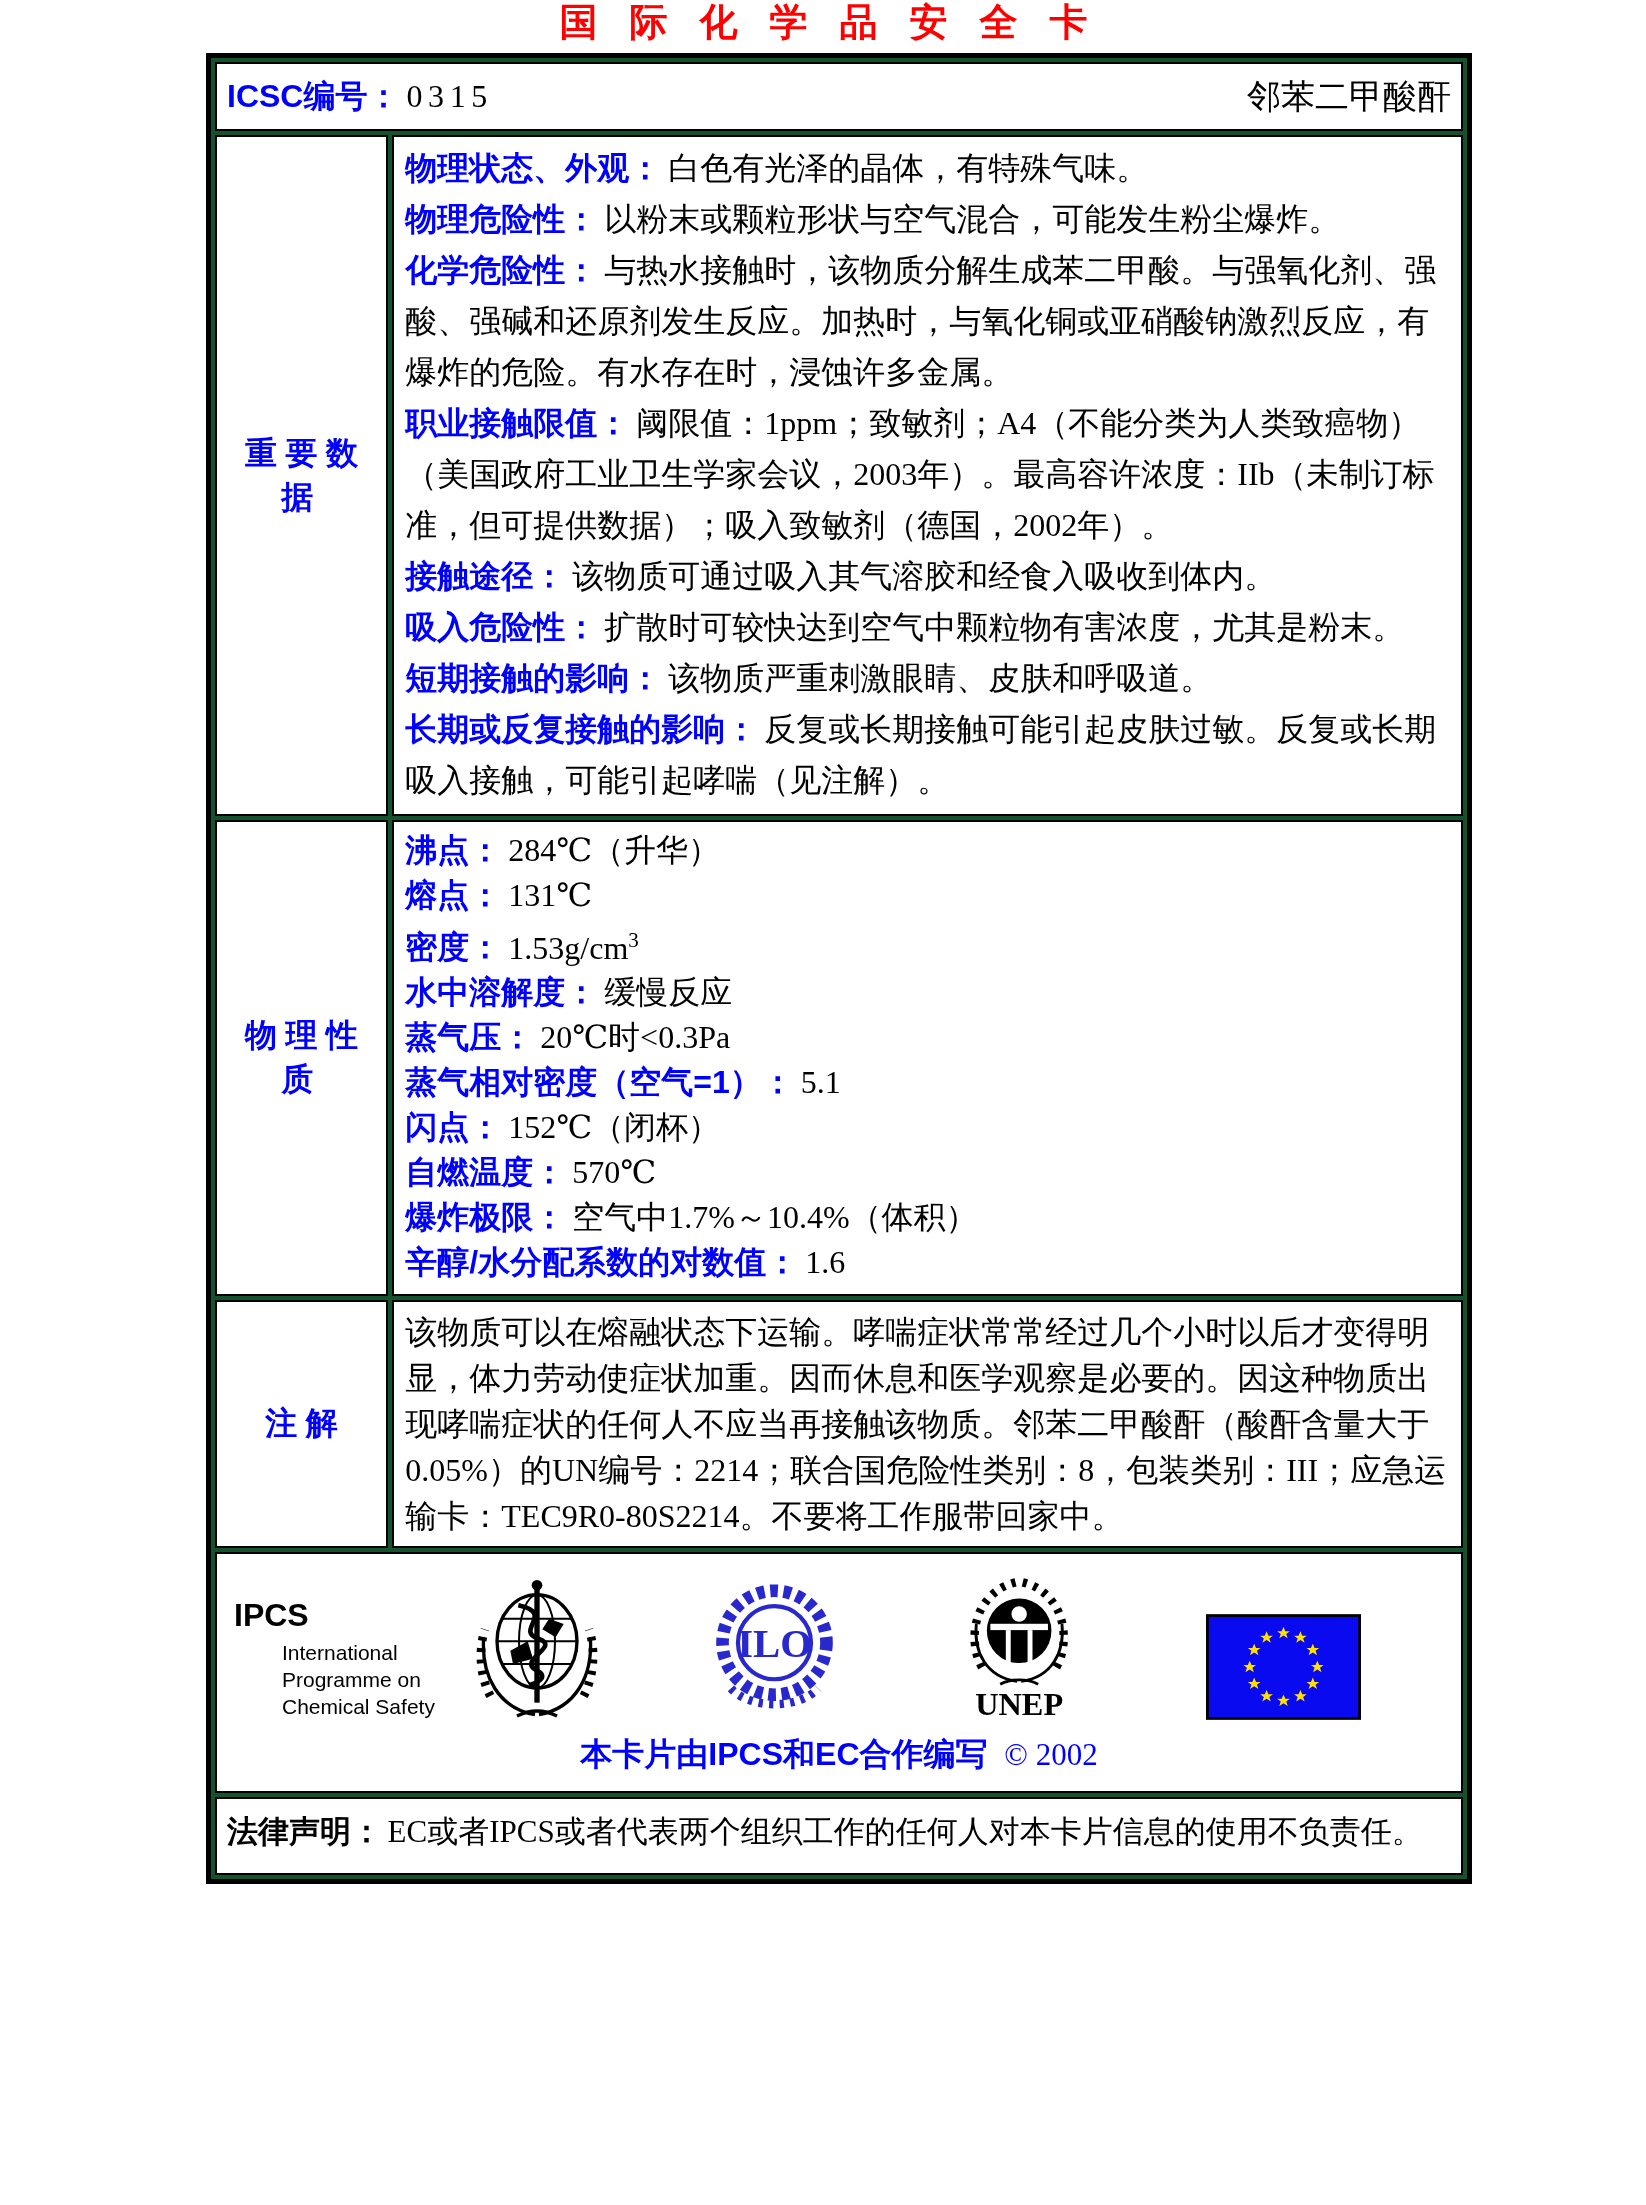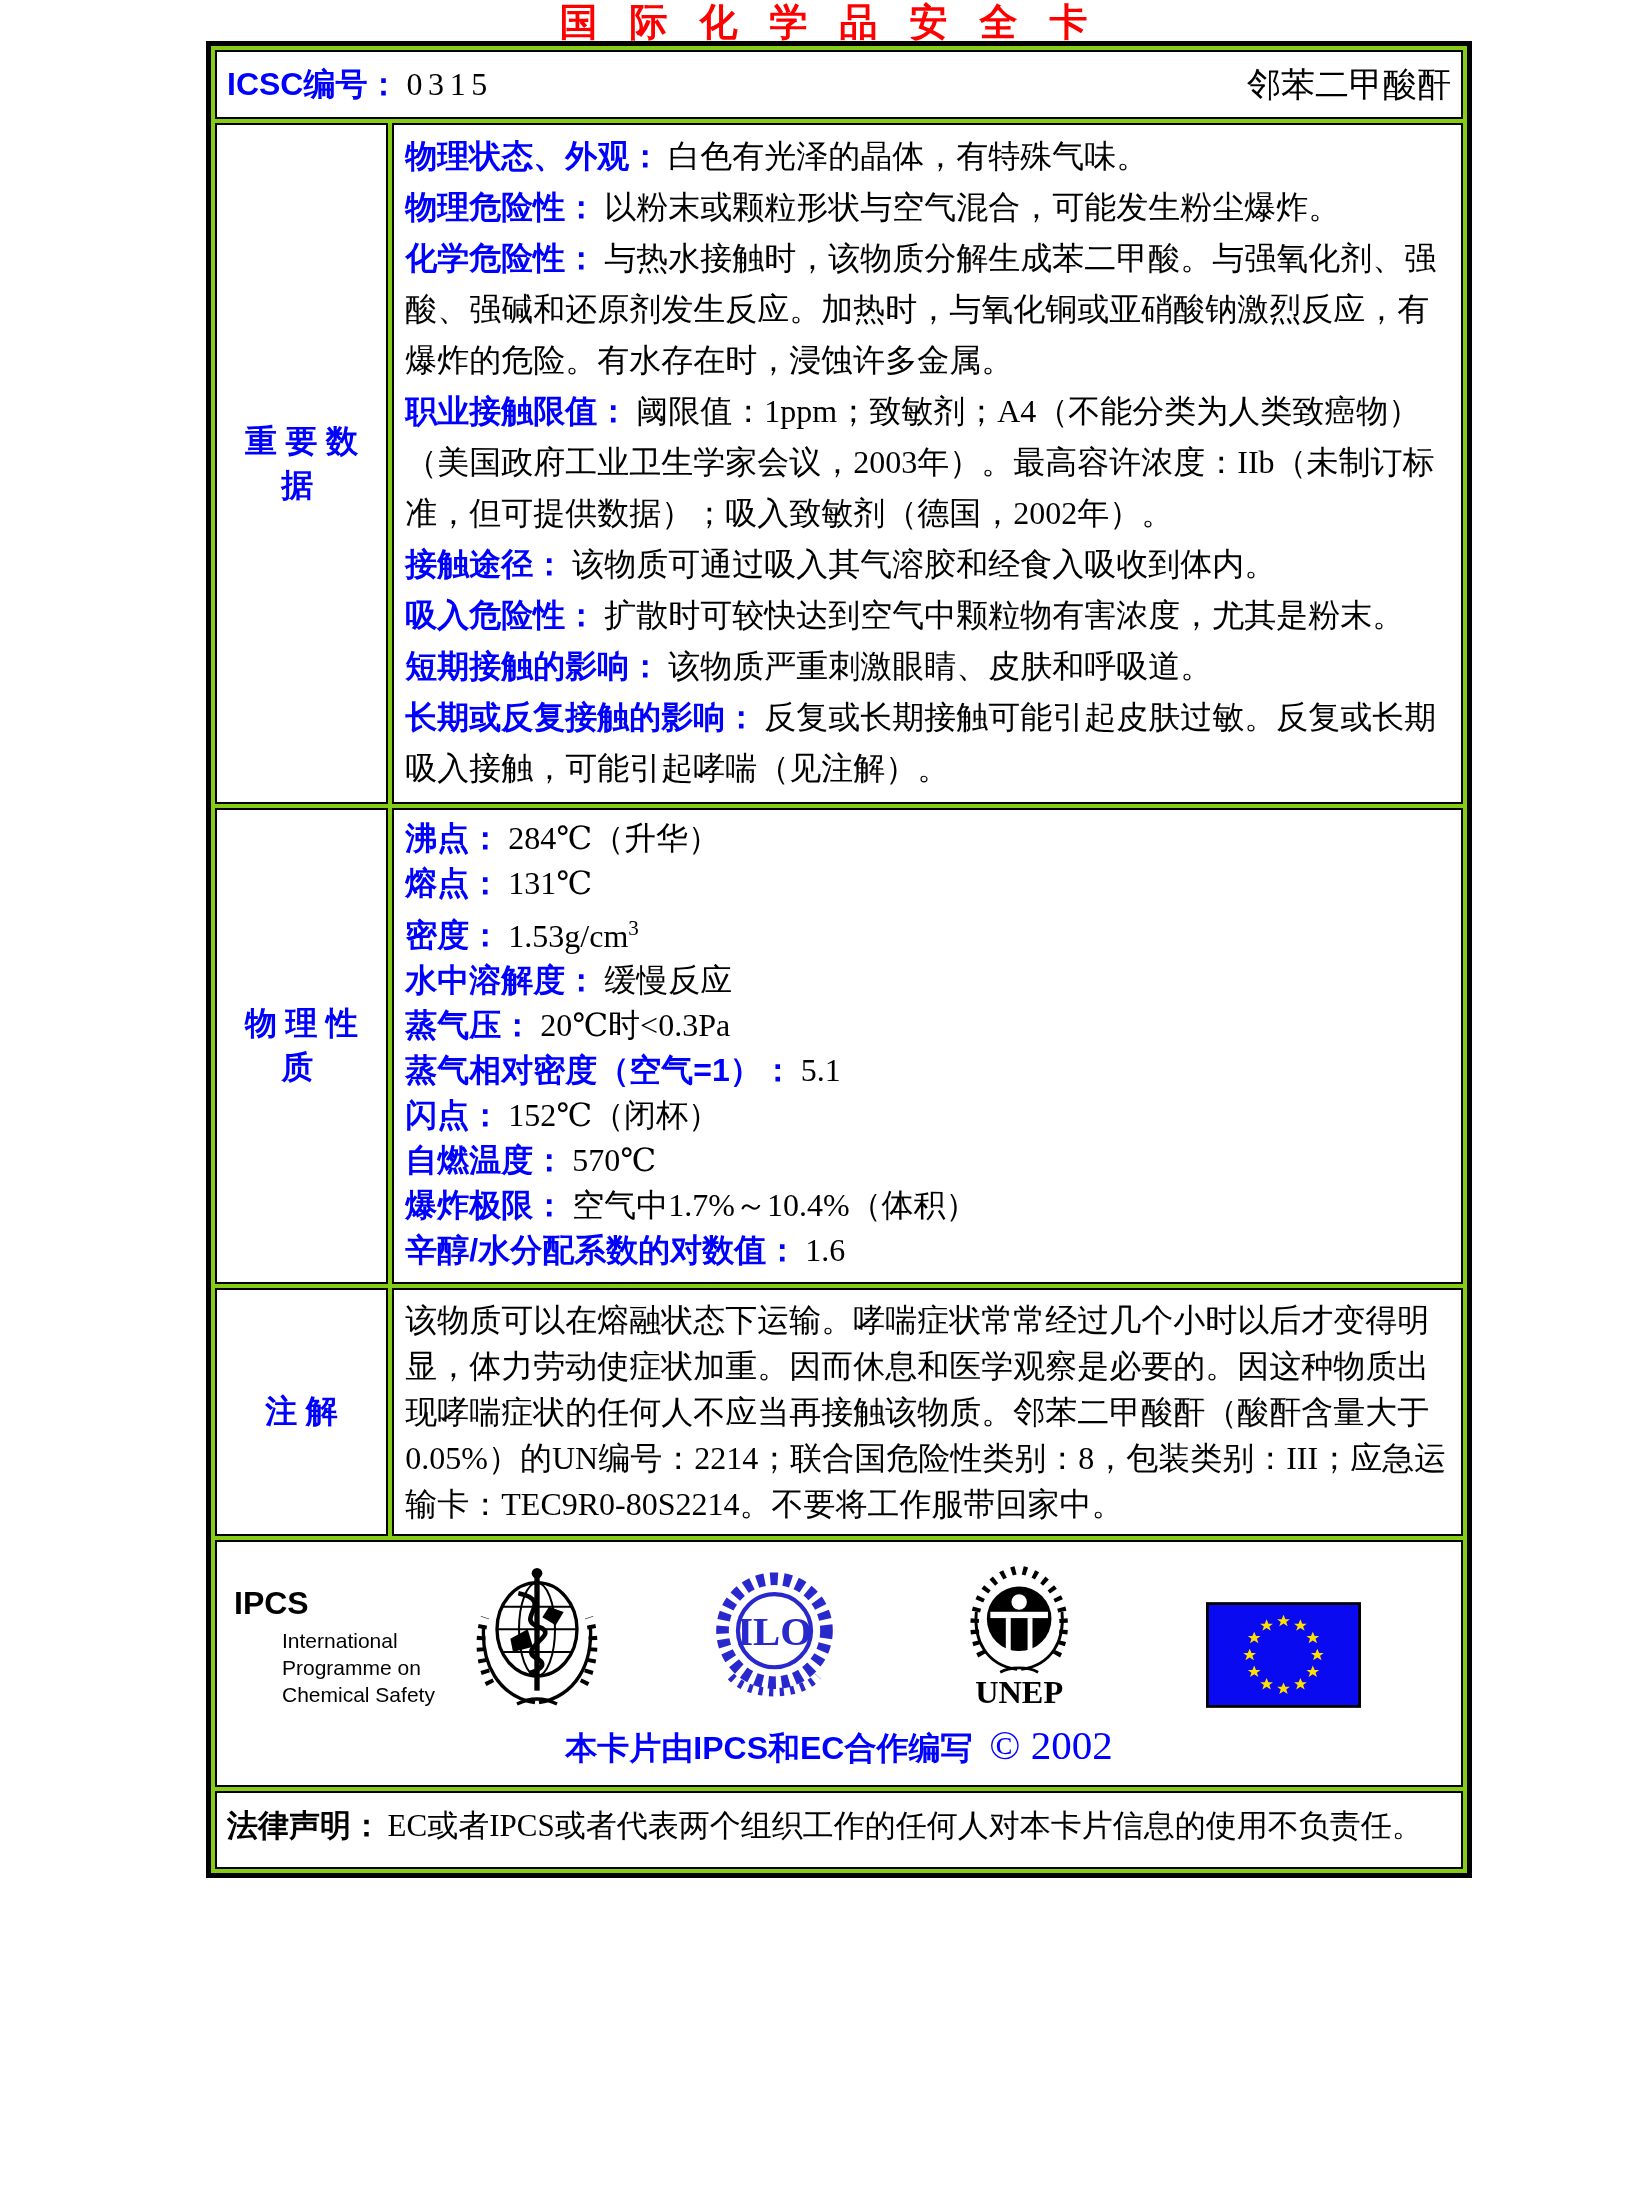--- a/index.html
+++ b/index.html
@@ -10,23 +10,23 @@
   }
   .page-title {
     margin:0; padding-top:1.4px;
     text-align:center;
     font-family:"Liberation Sans","DejaVu Sans",sans-serif;
     font-weight:bold; font-size:38px; line-height:42px;
     letter-spacing:32px; text-indent:32px;
     color:#ff0000;
   }
   table.card {
-    position:absolute; left:206px; top:41px; width:1266px;
+    position:absolute; left:206px; top:53px; width:1266px;
     border:5px solid #000; border-collapse:separate; border-spacing:4.2px;
-    table-layout:fixed; background:#84cc16;
+    table-layout:fixed; background:#14532d;
   }
   td { border:2.1px solid #000; background:#fff; vertical-align:top; }
   td.row-label {
     text-align:center; vertical-align:middle;
     color:#0000ff; font-family:"Liberation Sans","DejaVu Sans",sans-serif;
     font-weight:bold; font-size:32px; letter-spacing:8.5px; text-indent:8.5px;
     padding:0 2.8px;
   }
   td.header-cell { vertical-align:middle; height:65px; padding:0 10px; }
   .header-flex { display:flex; justify-content:space-between; align-items:center; }
@@ -56,21 +56,21 @@
   .logo { flex:none; }
   .logo-who  { margin-left:25px; }
   .logo-ilo  { margin-left:107px; }
   .logo-unep { margin-left:120px; }
   .logo-eu   { margin-left:125px; }
   .caption { text-align:center; margin-top:12.7px; margin-bottom:4.2px; }
   .caption-main {
     color:#0000ff; font-family:"Liberation Sans","DejaVu Sans",sans-serif;
     font-weight:bold; font-size:32px;margin-top:29px;
   }
-  .caption-copy { color:#0000ff; font-size:41px; margin-left:14px; }
+  .caption-copy { color:#0000ff; font-size:31px; margin-left:14px; }
   td.legal-cell { padding:11.3px 10px 21px 10px; font-size:31px; line-height:41px; }
   .legal-label {
     font-family:"Liberation Sans","DejaVu Sans",sans-serif;
     font-weight:bold; font-size:31px; margin-right:5.6px; color:#000;
   }
 </style>
 </head>
 <body>
 
 <h1 class="page-title">国际化学品安全卡</h1>

